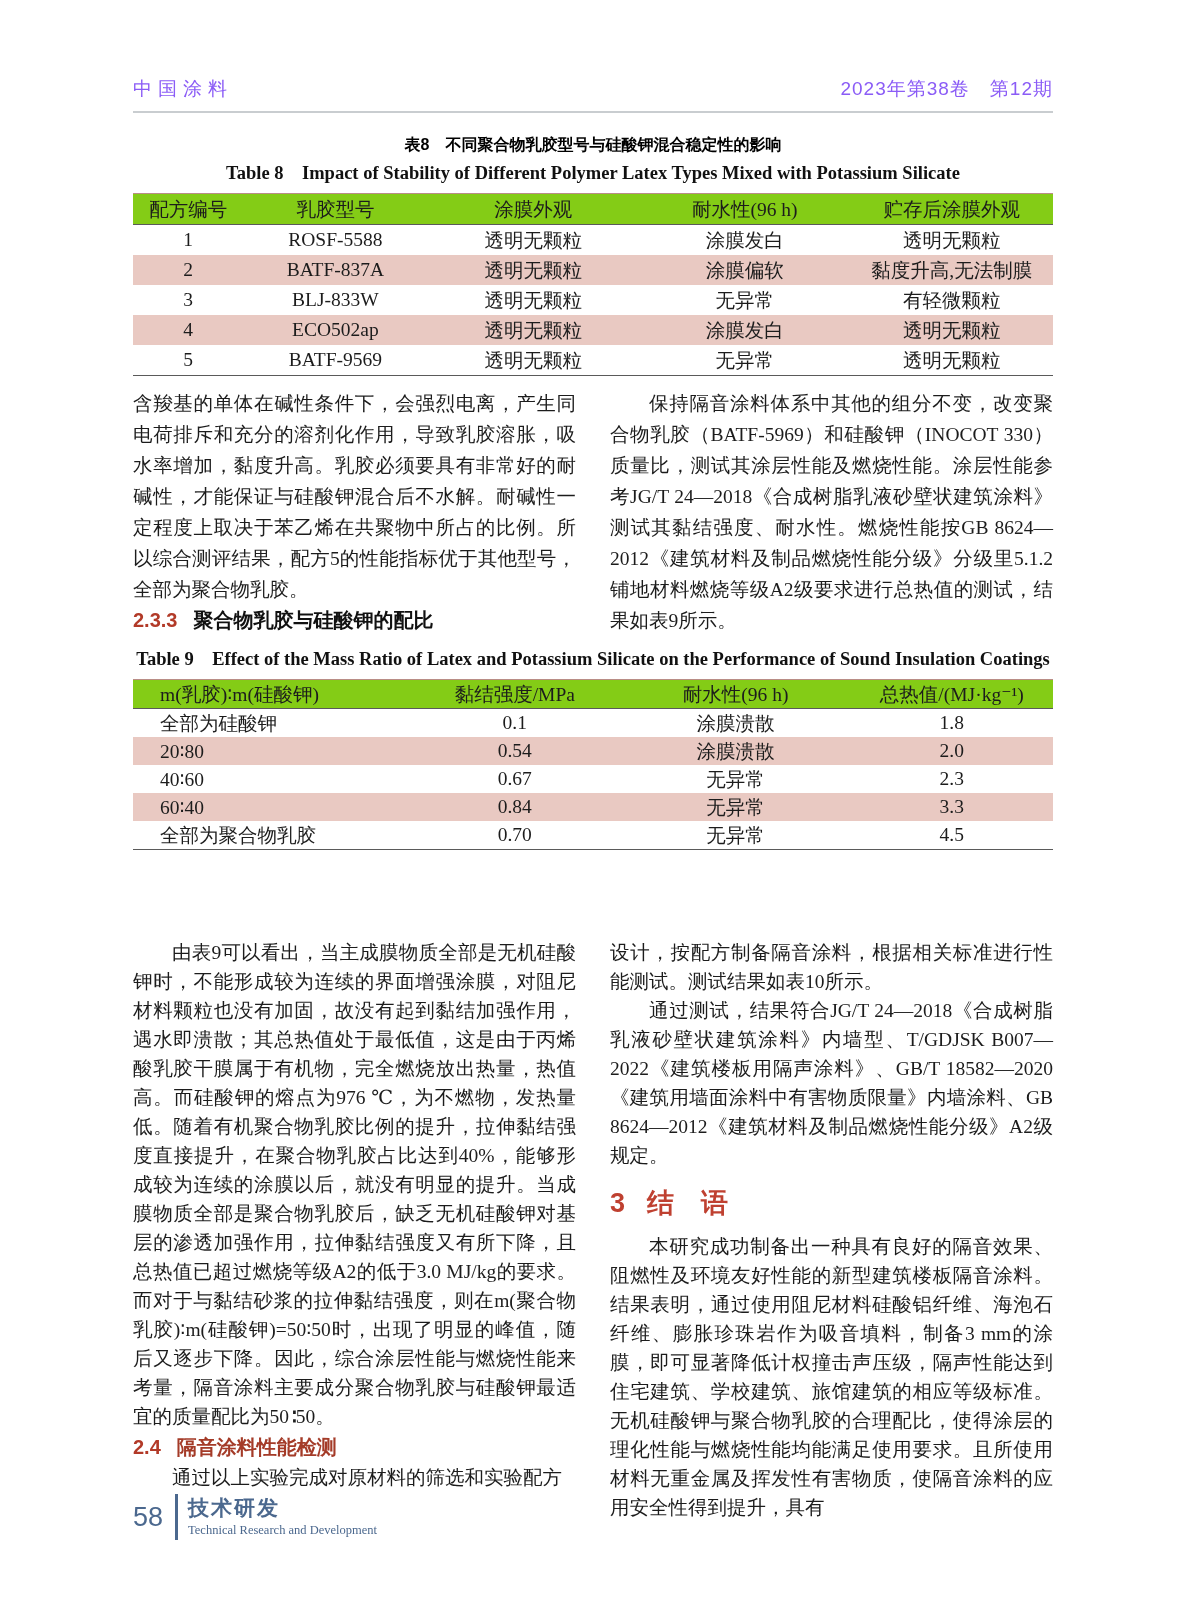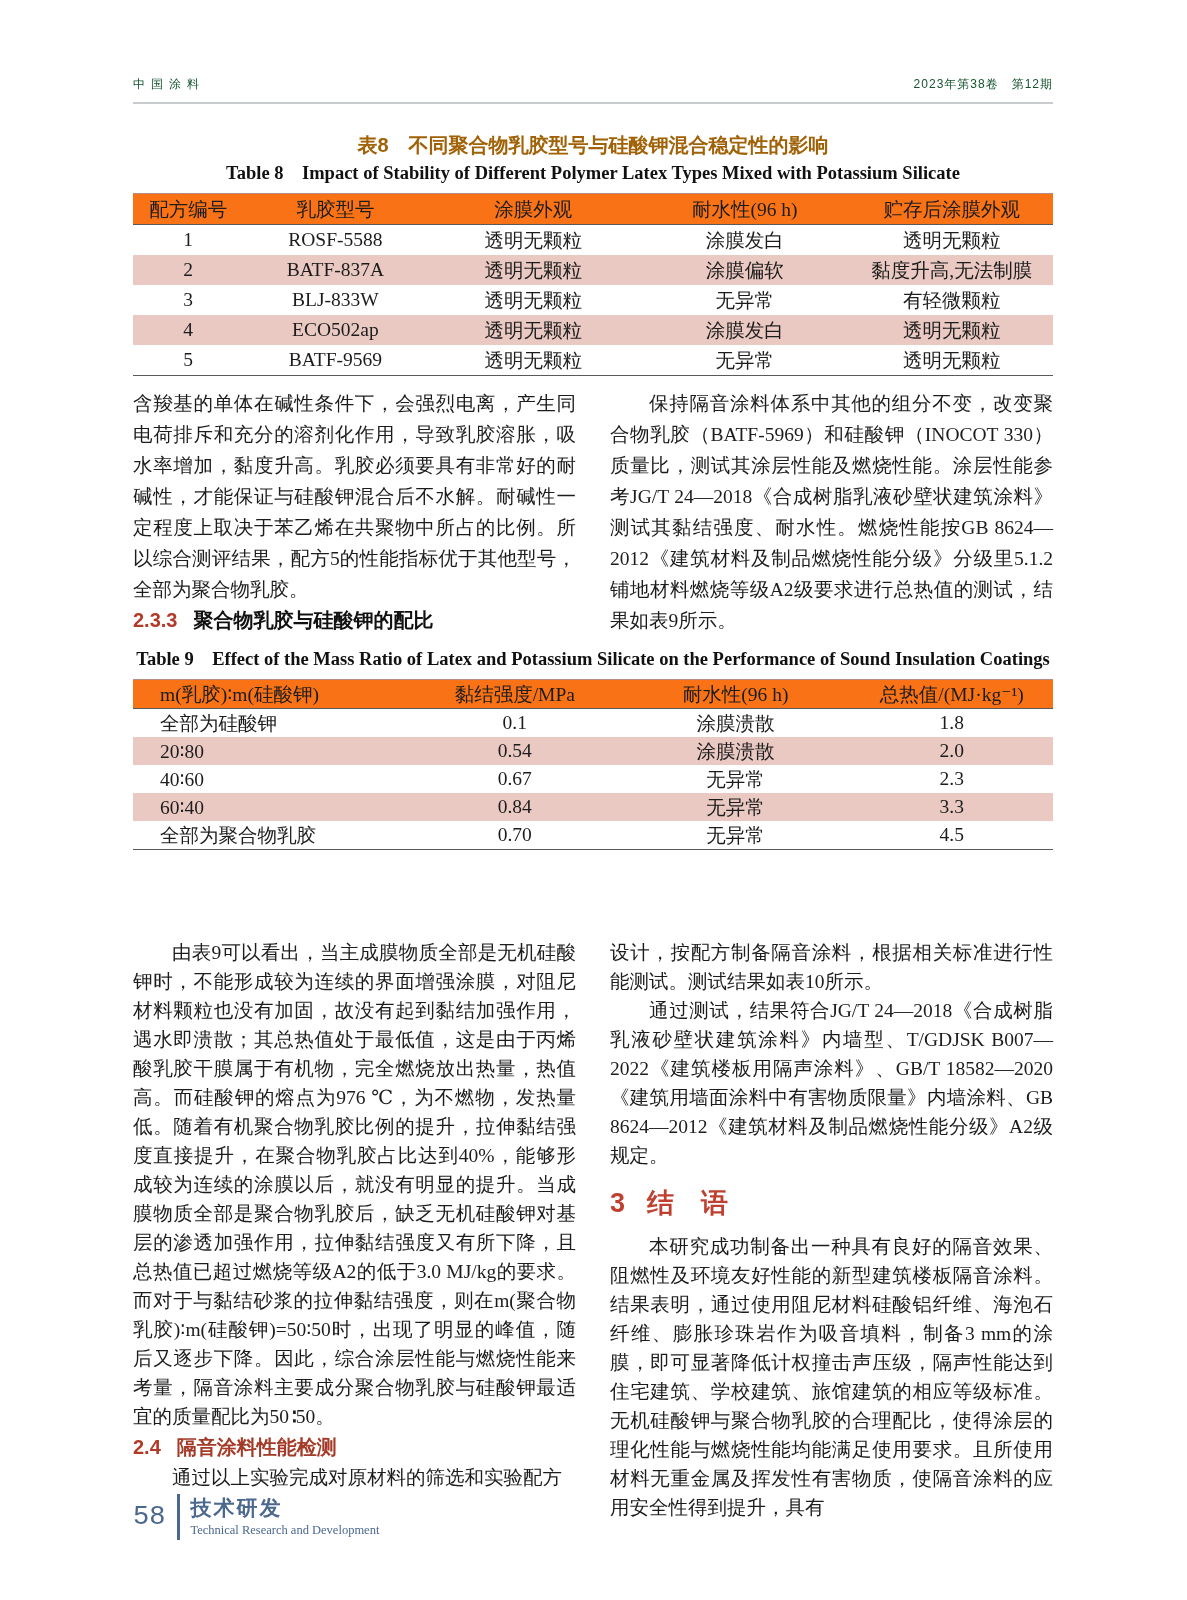--- a/index.html
+++ b/index.html
@@ -7,40 +7,40 @@
     position:relative; width:1187px; height:1600px; background:#ffffff;
     font-family:"Liberation Serif","DejaVu Serif",serif;
     color:#1c1c1c; overflow:hidden;
   }
   
   .page-header{
     position:absolute; top:76px; left:133px; width:920px;
     display:flex; justify-content:space-between; align-items:flex-end;
     border-bottom:2px solid #c9cdd0; padding-bottom:9px;
     font-family:"Liberation Sans","DejaVu Sans",sans-serif;
-    color:#14532d; font-size:12px;text-align:right;
+    color:#8b5cf6; font-size:19px;text-align:right;
   }
   .journal-name{letter-spacing:6px;}
   .issue-info{letter-spacing:1px;}
   
   .tbl-section{position:absolute; left:133px; width:920px;}
   .tbl-title-cn{
     text-align:center; font-family:"Liberation Sans","DejaVu Sans",sans-serif;
-    font-weight:bold; font-size:20px; color:#a16207; line-height:26px;
+    font-weight:bold; font-size:16px; color:#000000; line-height:26px;
   }
   .tbl-title-en{
     text-align:center; font-family:"Liberation Serif","DejaVu Serif",serif;
     font-weight:bold; font-size:18.5px; color:#111; line-height:26px; margin-top:2px;
   }
   table.data-table{
     width:920px; border-collapse:collapse; margin-top:7px;
     font-size:19.5px; table-layout:fixed;
   }
   table.data-table th{
-    background:#f97316; font-weight:normal; border-top:1px solid #b98d86;
+    background:#84cc16; font-weight:normal; border-top:1px solid #b98d86;
     border-bottom:1.5px solid #5a5a5a; color:#1c1c1c;
   }
   table.data-table th, table.data-table td{
     text-align:center; padding:0 4px; white-space:nowrap; overflow:hidden;
   }
   table.data-table tbody tr:nth-child(even){background:#e9c9c2;}
   table.data-table tbody tr:last-child td{border-bottom:1.5px solid #5a5a5a;}
   #table8 th, #table8 td{height:30px;}
   #table9 th, #table9 td{height:28px;}
   #table9 td:first-child, #table9 th:first-child{text-align:left; padding-left:27px;}
@@ -64,21 +64,21 @@
     font-family:"Liberation Sans","DejaVu Sans",sans-serif;
     font-weight:bold; font-size:27px; color:#bf4030;
     margin:16px 0 12px 0; line-height:34px;
   }
   .sec-heading .num{margin-right:22px;}
   
   .page-footer{
     position:absolute; left:133px; top:1494px;
     display:flex; align-items:center; color:#4b688e;
   }
-  .page-number{font-size:27px; font-family:Liberation Mono, monospace;}
+  .page-number{font-size:27px; font-family:Liberation Sans, sans-serif;}
   .footer-divider{width:3px; height:46px; background:#4b688e; margin:0 10px 0 12px;}
   .footer-cn{
     font-family:"Liberation Sans","DejaVu Sans",sans-serif;
     font-weight:bold; font-size:21px; letter-spacing:2px; line-height:24px;
   }
   .footer-en{
     font-family:"Liberation Serif","DejaVu Serif",serif;
     font-size:12.5px; line-height:16px; margin-top:2px;
   }
 </style>

